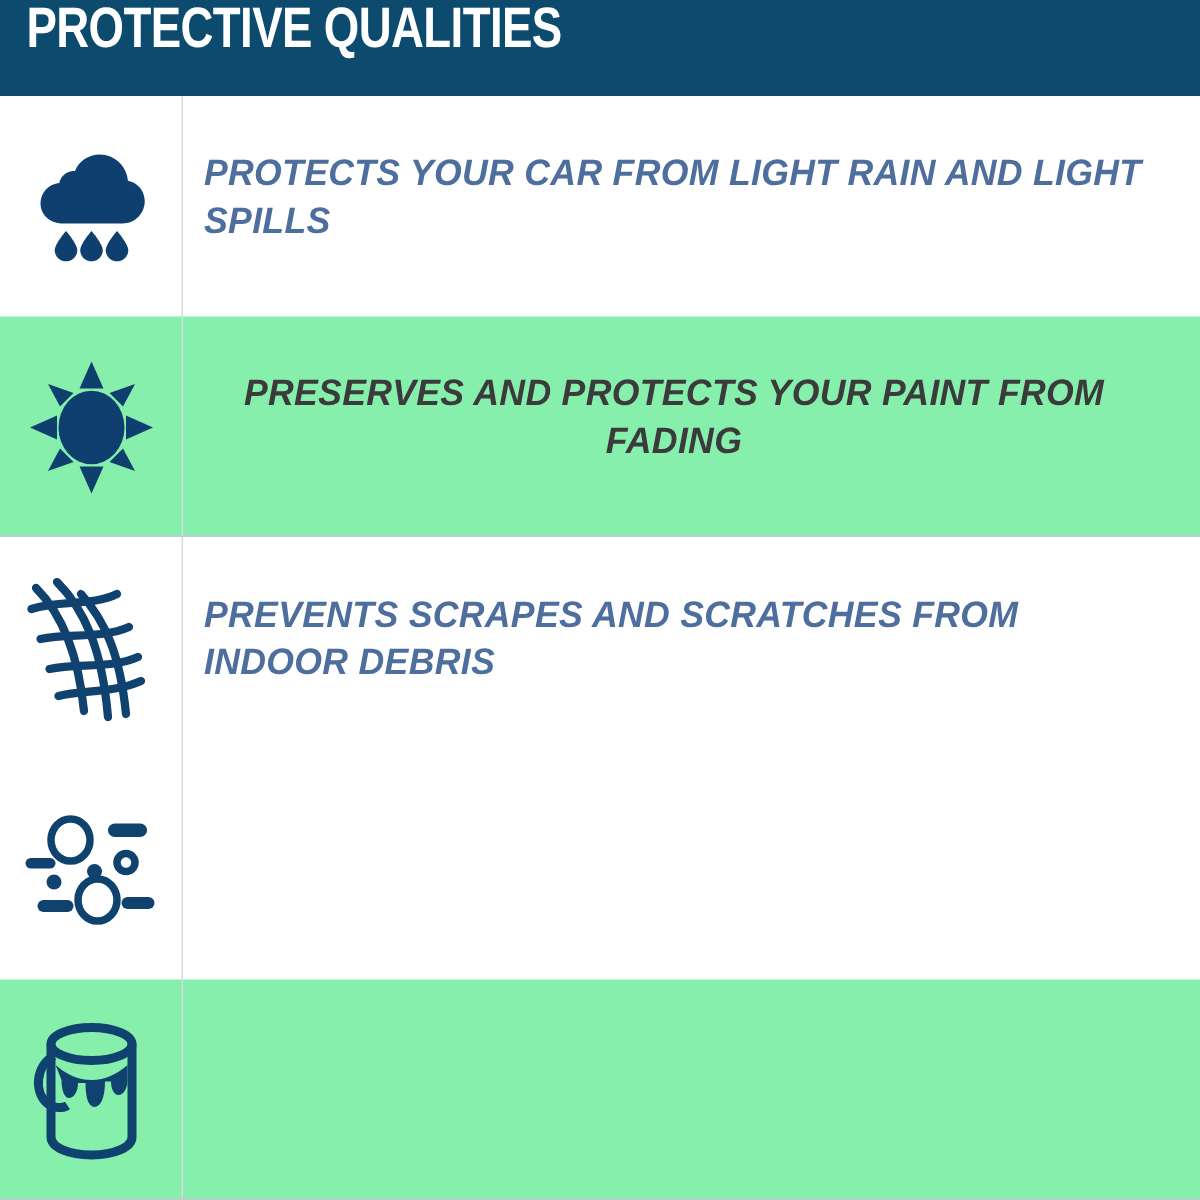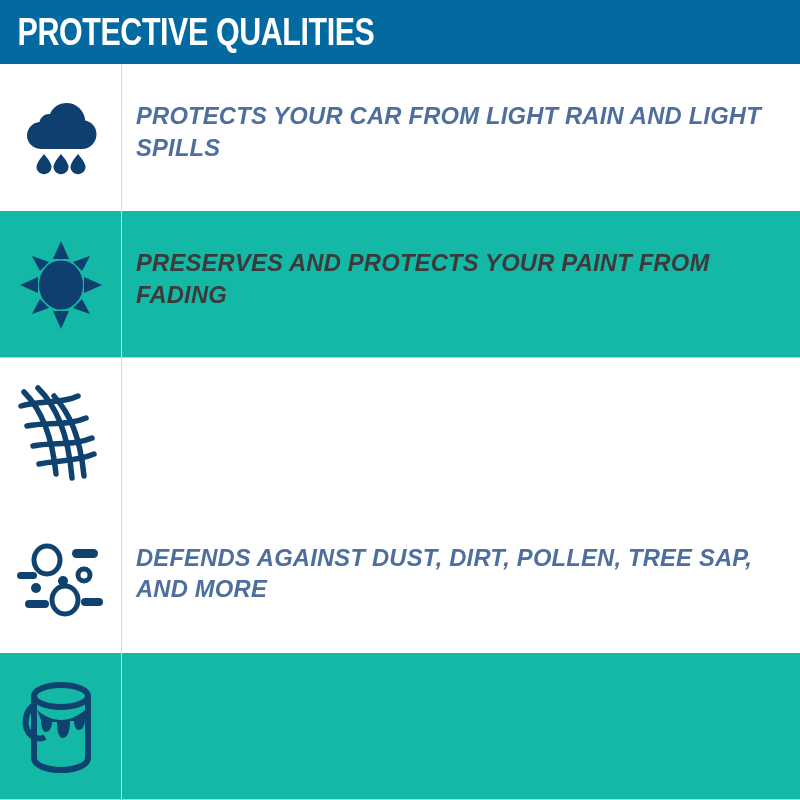--- a/index.html
+++ b/index.html
@@ -18,23 +18,22 @@
     height: 800px;
     position: relative;
     display: flex;
     flex-direction: column;
     background: #ffffff;
   }
 
   
   .header {
     height: 64px;
-    background: #0369a1;
-    display: flex;
-    align-items: center;
+    background: #0c4a6e;
+    display: flex;
     flex: 0 0 64px;
   }
   .header-title {
     color: #ffffff;
     font-family: "Liberation Sans", sans-serif;
     font-weight: bold;
     font-size: 38px;
     letter-spacing: -0.5px;
     line-height: 1;
     padding-left: 22px;
@@ -50,21 +49,21 @@
     flex-direction: column;
   }
   .row {
     flex: 1 1 0;
     display: flex;
     align-items: stretch;
     position: relative;
     min-height: 0;
   }
   .row.light { background: #ffffff; }
-  .row.shade { background: #14b8a6; }
+  .row.shade { background: #86efac; text-align: center; }
   .row.shade::after {
     content: "";
     position: absolute;
     left: 0; right: 0; bottom: 0;
     height: 1px;
     background: #c3c9d4;
   }
 
   .icon-cell {
     flex: 0 0 122px;
@@ -164,20 +163,23 @@
               <path d="M20 6 C38 24, 50 50, 54 96"></path>
               <path d="M36 14 C52 32, 62 54, 66 94"></path>
               <path d="M3 24 C22 18, 44 22, 60 14"></path>
               <path d="M9 44 C28 40, 50 44, 68 36"></path>
               <path d="M15 64 C34 60, 56 64, 74 56"></path>
               <path d="M21 82 C38 78, 58 80, 76 72"></path>
             </g>
           </svg>
         </span>
       </div>
+      <div class="text-cell">
+        <div class="row-text text-blue">PREVENTS SCRAPES AND SCRATCHES FROM INDOOR DEBRIS</div>
+      </div>
     </div>
 
 
     <div class="row light">
       <div class="icon-cell">
         <span>
           <svg width="92" height="86" viewBox="0 0 92 86">
             <g fill="none" stroke="#10426f" stroke-width="5">
               <ellipse cx="32" cy="24" rx="13" ry="14"></ellipse>
               <ellipse cx="50" cy="64" rx="13" ry="14"></ellipse>
@@ -187,23 +189,20 @@
               <rect x="2" y="36" width="20" height="7" rx="3.5"></rect>
               <rect x="57" y="13" width="26" height="9" rx="4.5"></rect>
               <rect x="10" y="64" width="24" height="8" rx="4"></rect>
               <rect x="66" y="62" width="22" height="8" rx="4"></rect>
               <circle cx="21" cy="52" r="5"></circle>
               <circle cx="48" cy="45" r="5"></circle>
             </g>
           </svg>
         </span>
       </div>
-      <div class="text-cell">
-        <div class="row-text text-blue">DEFENDS AGAINST DUST, DIRT, POLLEN, TREE SAP, AND MORE</div>
-      </div>
     </div>
 
     <div class="row shade">
       <div class="icon-cell">
         <span>
           <svg width="86" height="100" viewBox="0 0 86 100">
             <g fill="none" stroke="#10426f" stroke-width="6" stroke-linejoin="round">
 
               <path d="M18 28 C6 34, 4 52, 14 60 C18 63, 24 63, 27 61"></path>
 

